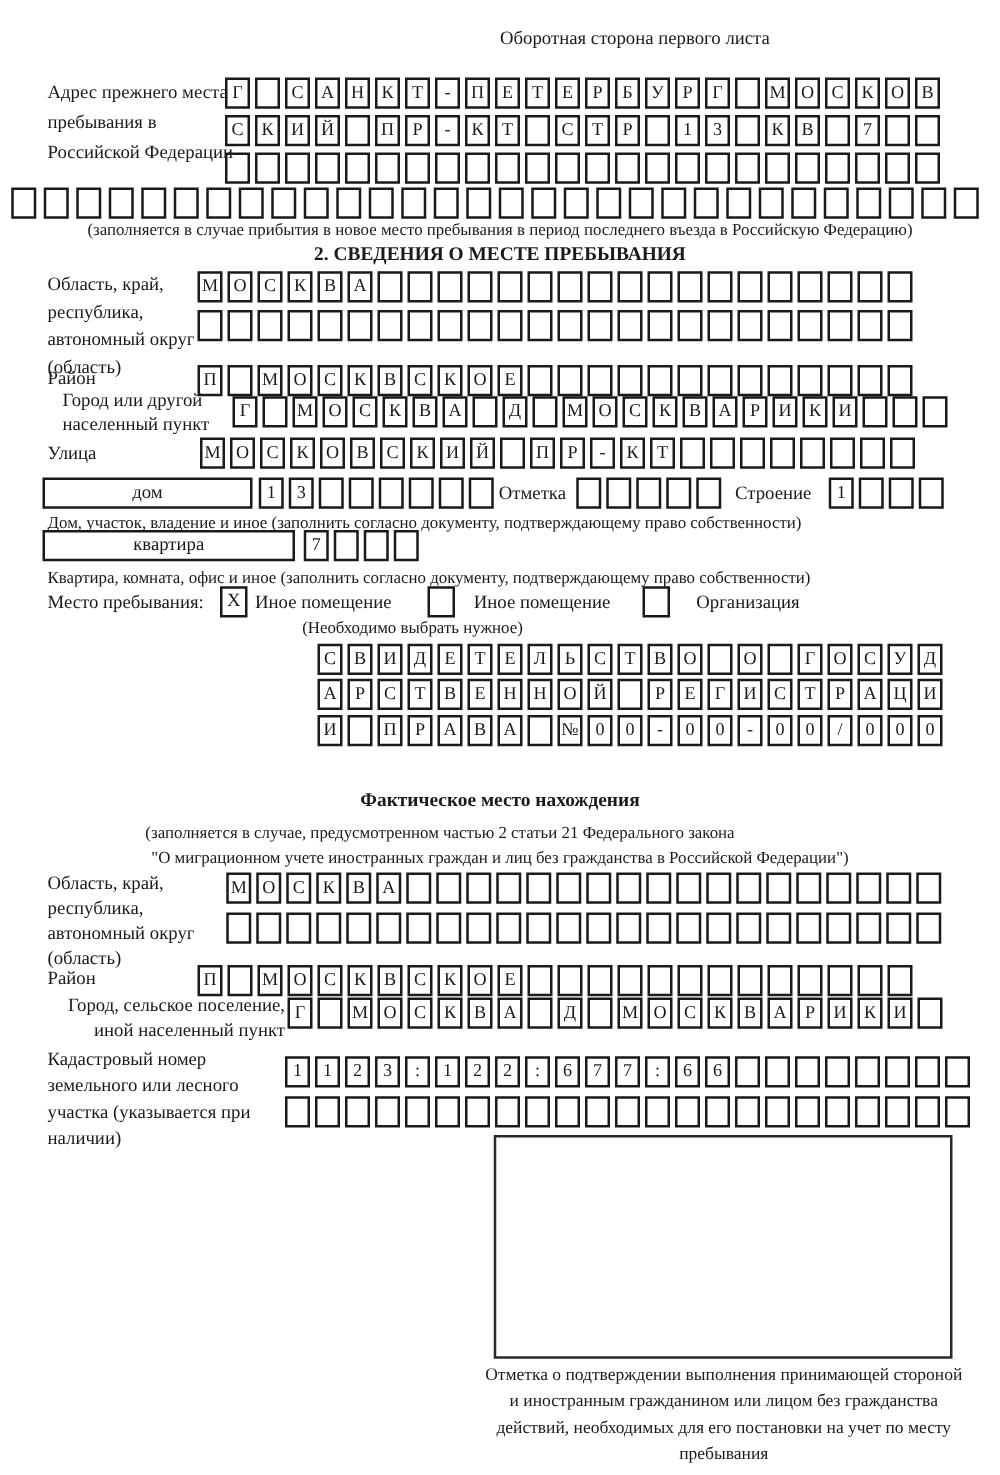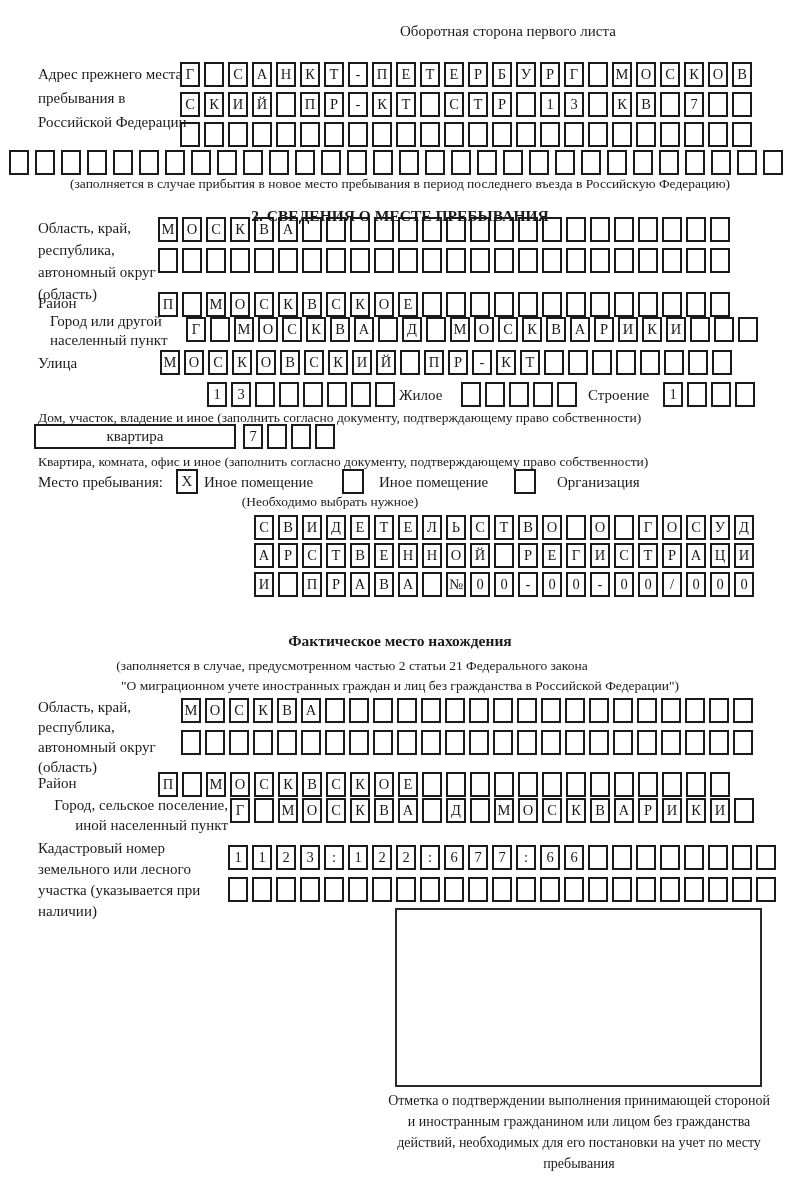--- a/index.html
+++ b/index.html
@@ -133,21 +133,21 @@
       <span class="cell"></span>
       <span class="cell"></span>
       <span class="cell"></span>
       <span class="cell"></span>
       <span class="cell"></span>
       <span class="cell"></span>
       <span class="cell"></span>
     </div>
   <div class="cap center" style="left:0;top:174px;width:800px;">(заполняется в случае прибытия в новое место пребывания в период последнего въезда в Российскую Федерацию)</div>
 
-  <div class="title" style="top:195px;margin-top:12px;">2. СВЕДЕНИЯ О МЕСТЕ ПРЕБЫВАНИЯ</div>
+  <div class="title" style="top:195px;">2. СВЕДЕНИЯ О МЕСТЕ ПРЕБЫВАНИЯ</div>
 
   <div class="lbl" style="left:38px;top:217px;width:120px;">Область, край, республика, автономный округ (область)</div>
   <div class="row" style="left:158px;top:217px;">
       <span class="cell">М</span>
       <span class="cell">О</span>
       <span class="cell">С</span>
       <span class="cell">К</span>
       <span class="cell">В</span>
       <span class="cell">А</span>
       <span class="cell"></span>
@@ -273,31 +273,32 @@
       <span class="cell"></span>
       <span class="cell"></span>
       <span class="cell"></span>
       <span class="cell"></span>
       <span class="cell"></span>
       <span class="cell"></span>
       <span class="cell"></span>
       <span class="cell"></span>
     </div>
 
+  <div class="fieldbox" style="left:34px;top:382px;width:164px;">дом</div>
   <div class="row" style="left:207px;top:382px;">
       <span class="cell">1</span>
       <span class="cell">3</span>
       <span class="cell"></span>
       <span class="cell"></span>
       <span class="cell"></span>
       <span class="cell"></span>
       <span class="cell"></span>
       <span class="cell"></span>
     </div>
-  <div class="lbl" style="left:399px;top:384px;">Жилое</div>
+  <div class="lbl" style="left:399px;top:384px;">Отметка</div>
   <div class="row" style="left:461px;top:382px;">
       <span class="cell"></span>
       <span class="cell"></span>
       <span class="cell"></span>
       <span class="cell"></span>
       <span class="cell"></span>
     </div>
   <div class="lbl" style="left:588px;top:384px;">Строение</div>
   <div class="row" style="left:663px;top:382px;">
       <span class="cell">1</span>

